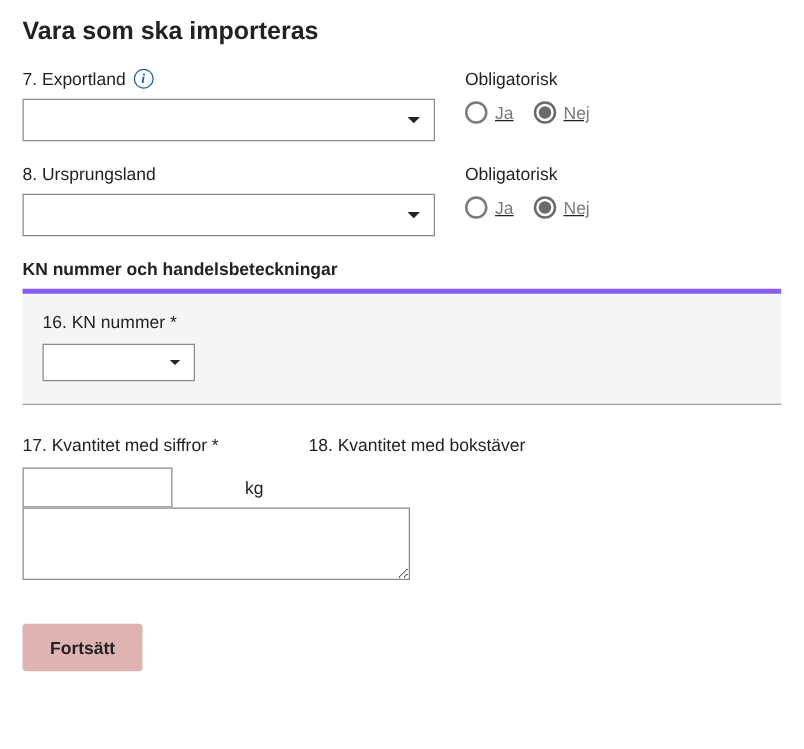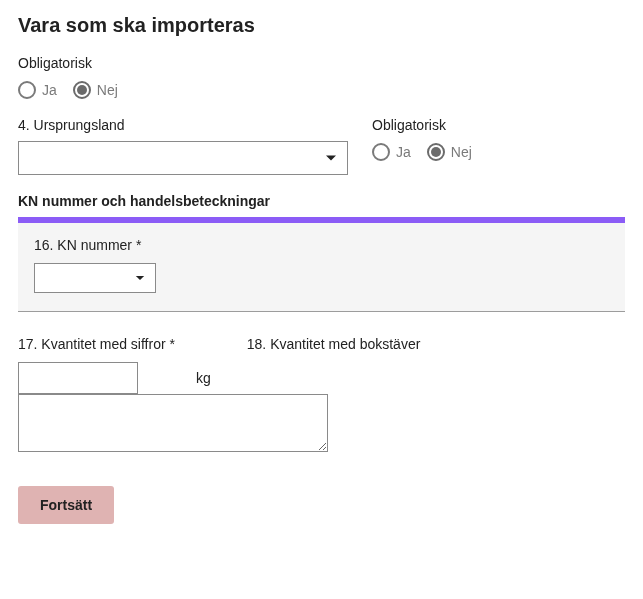--- a/index.html
+++ b/index.html
@@ -68,20 +68,21 @@
   }
   .caret svg { display: block; }
   .oblig-label {
     font-size: 14px;
     margin-bottom: 10px;
   }
   .radio-row {
     display: flex;
     align-items: center;
     gap: 16px;
+    text-decoration: underline;
   }
   .radio {
     display: inline-flex;
     align-items: center;
     gap: 6px;
     color: #7a7a7a;
     font-size: 14px;
   }
   .radio .outer {
     width: 18px; height: 18px;
@@ -96,21 +97,21 @@
   }
   .radio .inner {
     width: 10px; height: 10px;
     border-radius: 50%;
     background: transparent;
   }
   .radio.checked .inner {
     background: #6b6b6b;
   }
   .panel {
-    border-top: 6px solid #8b5cf6;
+    border-top: 4px solid #8b5cf6;
     border-bottom: 1px solid #9c9c9c;
     background: #f5f5f5;
     padding: 14px 16px 18px 16px;
     margin-top: 4px;
     margin-bottom: 24px;
   }
   .panel .field-label { font-size: 14px; margin-bottom: 10px; }
   .qty-row {
     display: flex;
     gap: 36px;
@@ -152,20 +153,34 @@
 </style>
 </head>
 <body>
 
 
 
 <h2 class="page-title">Vara som ska importeras</h2>
 
 
 <div class="row">
+  <div class="col-left">
+    <div class="field-label">
+      <span>7. Exportland</span>
+      <span class="info-icon">i</span>
+    </div>
+    <div class="select">
+      <span></span>
+      <span class="caret">
+        <svg width="12" height="7" viewBox="0 0 12 7">
+            <path d="M1 1 L6 6 L11 1" fill="#222"></path>
+          </svg>
+      </span>
+    </div>
+  </div>
   <div class="col-right">
     <div class="oblig-label">Obligatorisk</div>
     <div class="radio-row">
       <label class="radio">
         <span class="outer">
             <span class="inner"></span>
           </span>
         <span>Ja</span>
       </label>
       <label class="radio checked">
@@ -175,21 +190,21 @@
         <span>Nej</span>
       </label>
     </div>
   </div>
 </div>
 
 
 <div class="row">
   <div class="col-left">
     <div class="field-label">
-      <span>4. Ursprungsland</span>
+      <span>8. Ursprungsland</span>
     </div>
     <div class="select">
       <span></span>
       <span class="caret">
         <svg width="12" height="7" viewBox="0 0 12 7">
             <path d="M1 1 L6 6 L11 1" fill="#222"></path>
           </svg>
       </span>
     </div>
   </div>

